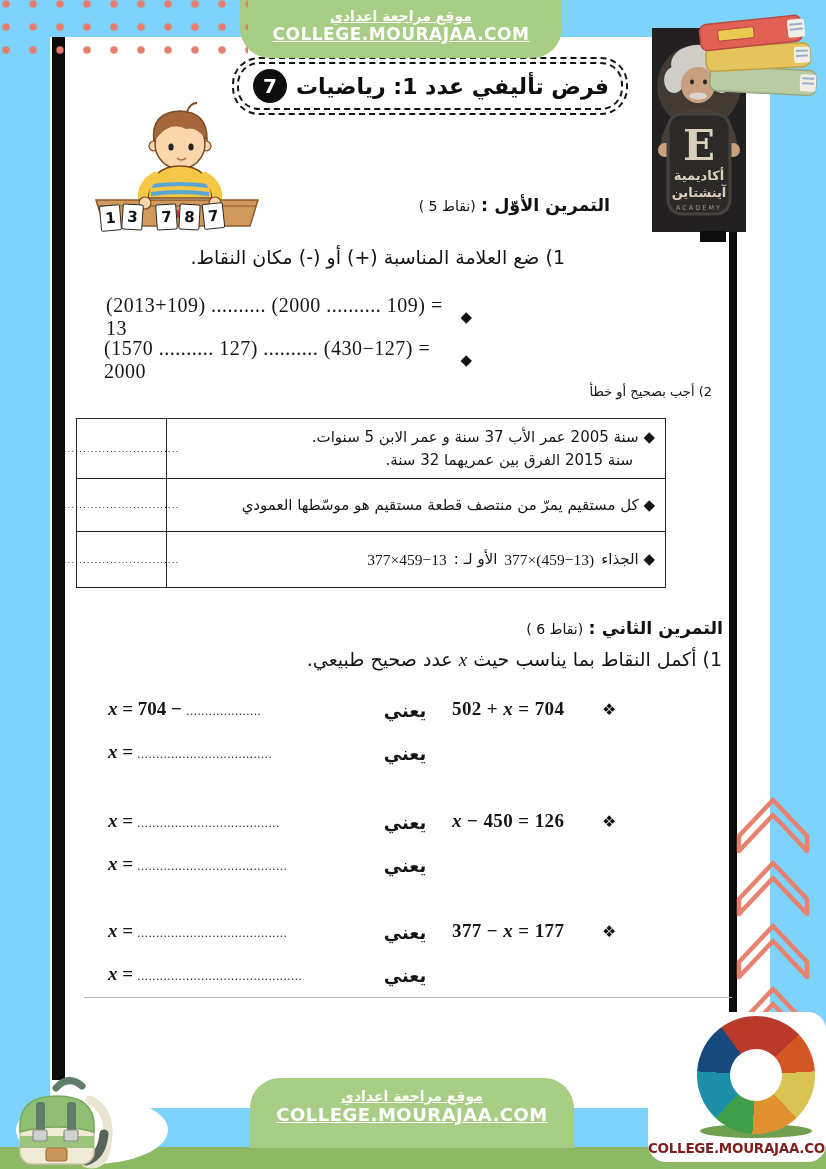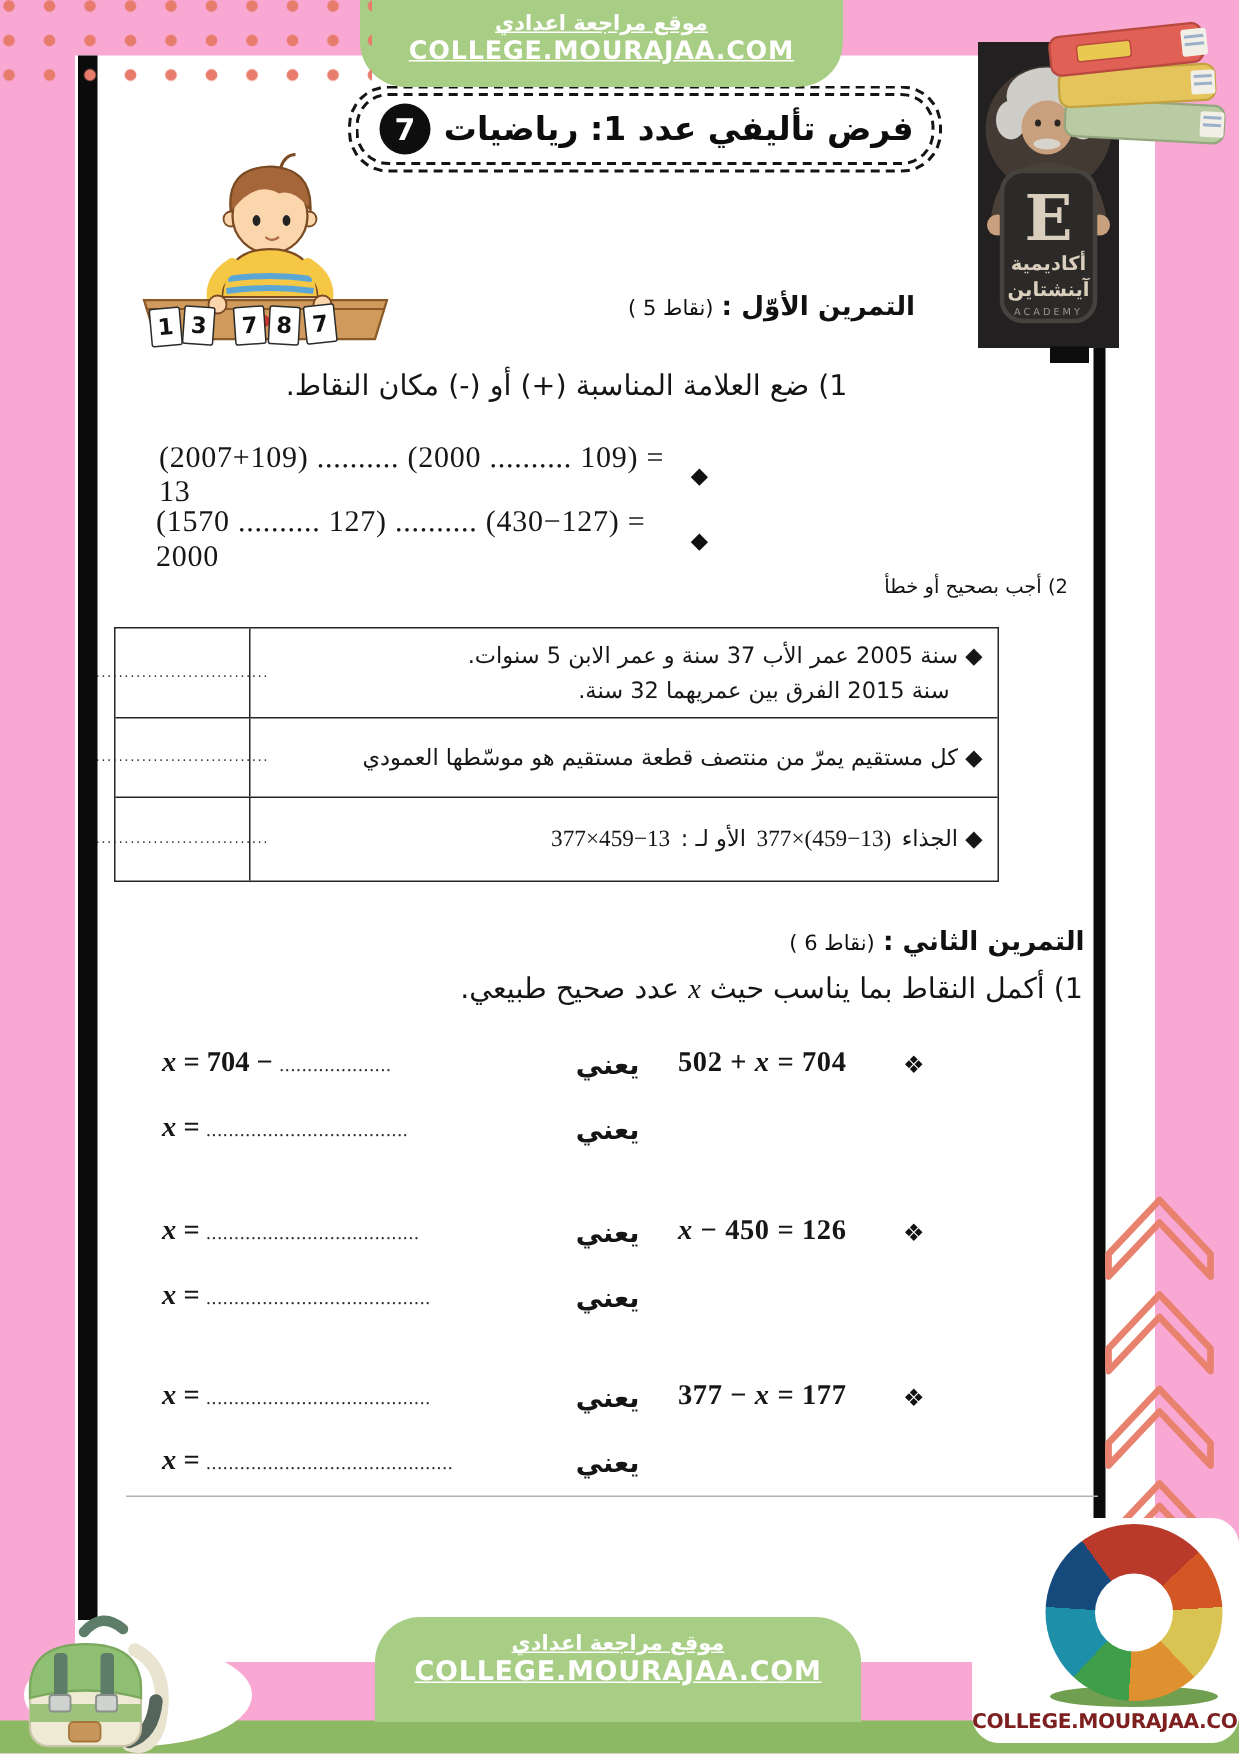--- a/index.html
+++ b/index.html
@@ -1,17 +1,17 @@
 <!DOCTYPE html>
 <html lang="ar"><head>
 <meta charset="utf-8">
 <style>
   html,body{margin:0;padding:0;}
   body{font-family:"DejaVu Sans",sans-serif;}
-  .canvas{position:relative;width:826px;height:1169px;background:#f9a8d4;overflow:hidden;}
+  .canvas{position:relative;width:826px;height:1169px;background:#7dd3fc;overflow:hidden;}
 
   
   .page{position:absolute;left:50px;top:37px;width:720px;height:1071px;background:#ffffff;}
   .band-l{position:absolute;left:52px;top:37px;width:13px;height:1043px;background:#0b0b0b;}
   .band-r{position:absolute;left:729px;top:37px;width:8px;height:1008px;background:#0b0b0b;}
 
   
   .dots{position:absolute;left:0;top:0;width:248px;height:62px;z-index:6;
         background-image:radial-gradient(circle,#e87c6c 3.5px,rgba(0,0,0,0) 4.2px);
         background-size:27px 23px;background-position:-7.5px -7.5px;}
@@ -195,21 +195,21 @@
   </svg>
 
   <div class="abs rtl h-ex nowrap" style="right:216px;top:195px;">
     <b>التمرين الأوّل :</b>
     <span class="h-pts" dir="ltr">( 5 نقاط)</span>
   </div>
 
   <div class="abs rtl q-line nowrap" style="right:261px;top:246px;">1) ضع العلامة المناسبة (+) أو (-) مكان النقاط.</div>
 
   <div class="exline" style="left:106px;top:294px;width:366px;">
-    <span class="m" dir="ltr">(2007+109)  ..........  (2000  ..........  109) = 13</span>
+    <span class="m" dir="ltr">(2013+109)  ..........  (2000  ..........  109) = 13</span>
     <span class="blt">◆</span>
   </div>
   <div class="exline" style="left:104px;top:337px;width:368px;">
     <span class="m" dir="ltr">(1570  ..........  127)  ..........  (430−127) = 2000</span>
     <span class="blt">◆</span>
   </div>
 
   <div class="abs rtl q-small nowrap" style="right:114px;top:384px;">2) أجب بصحيح أو خطأ</div>
 
   <div class="tf">

